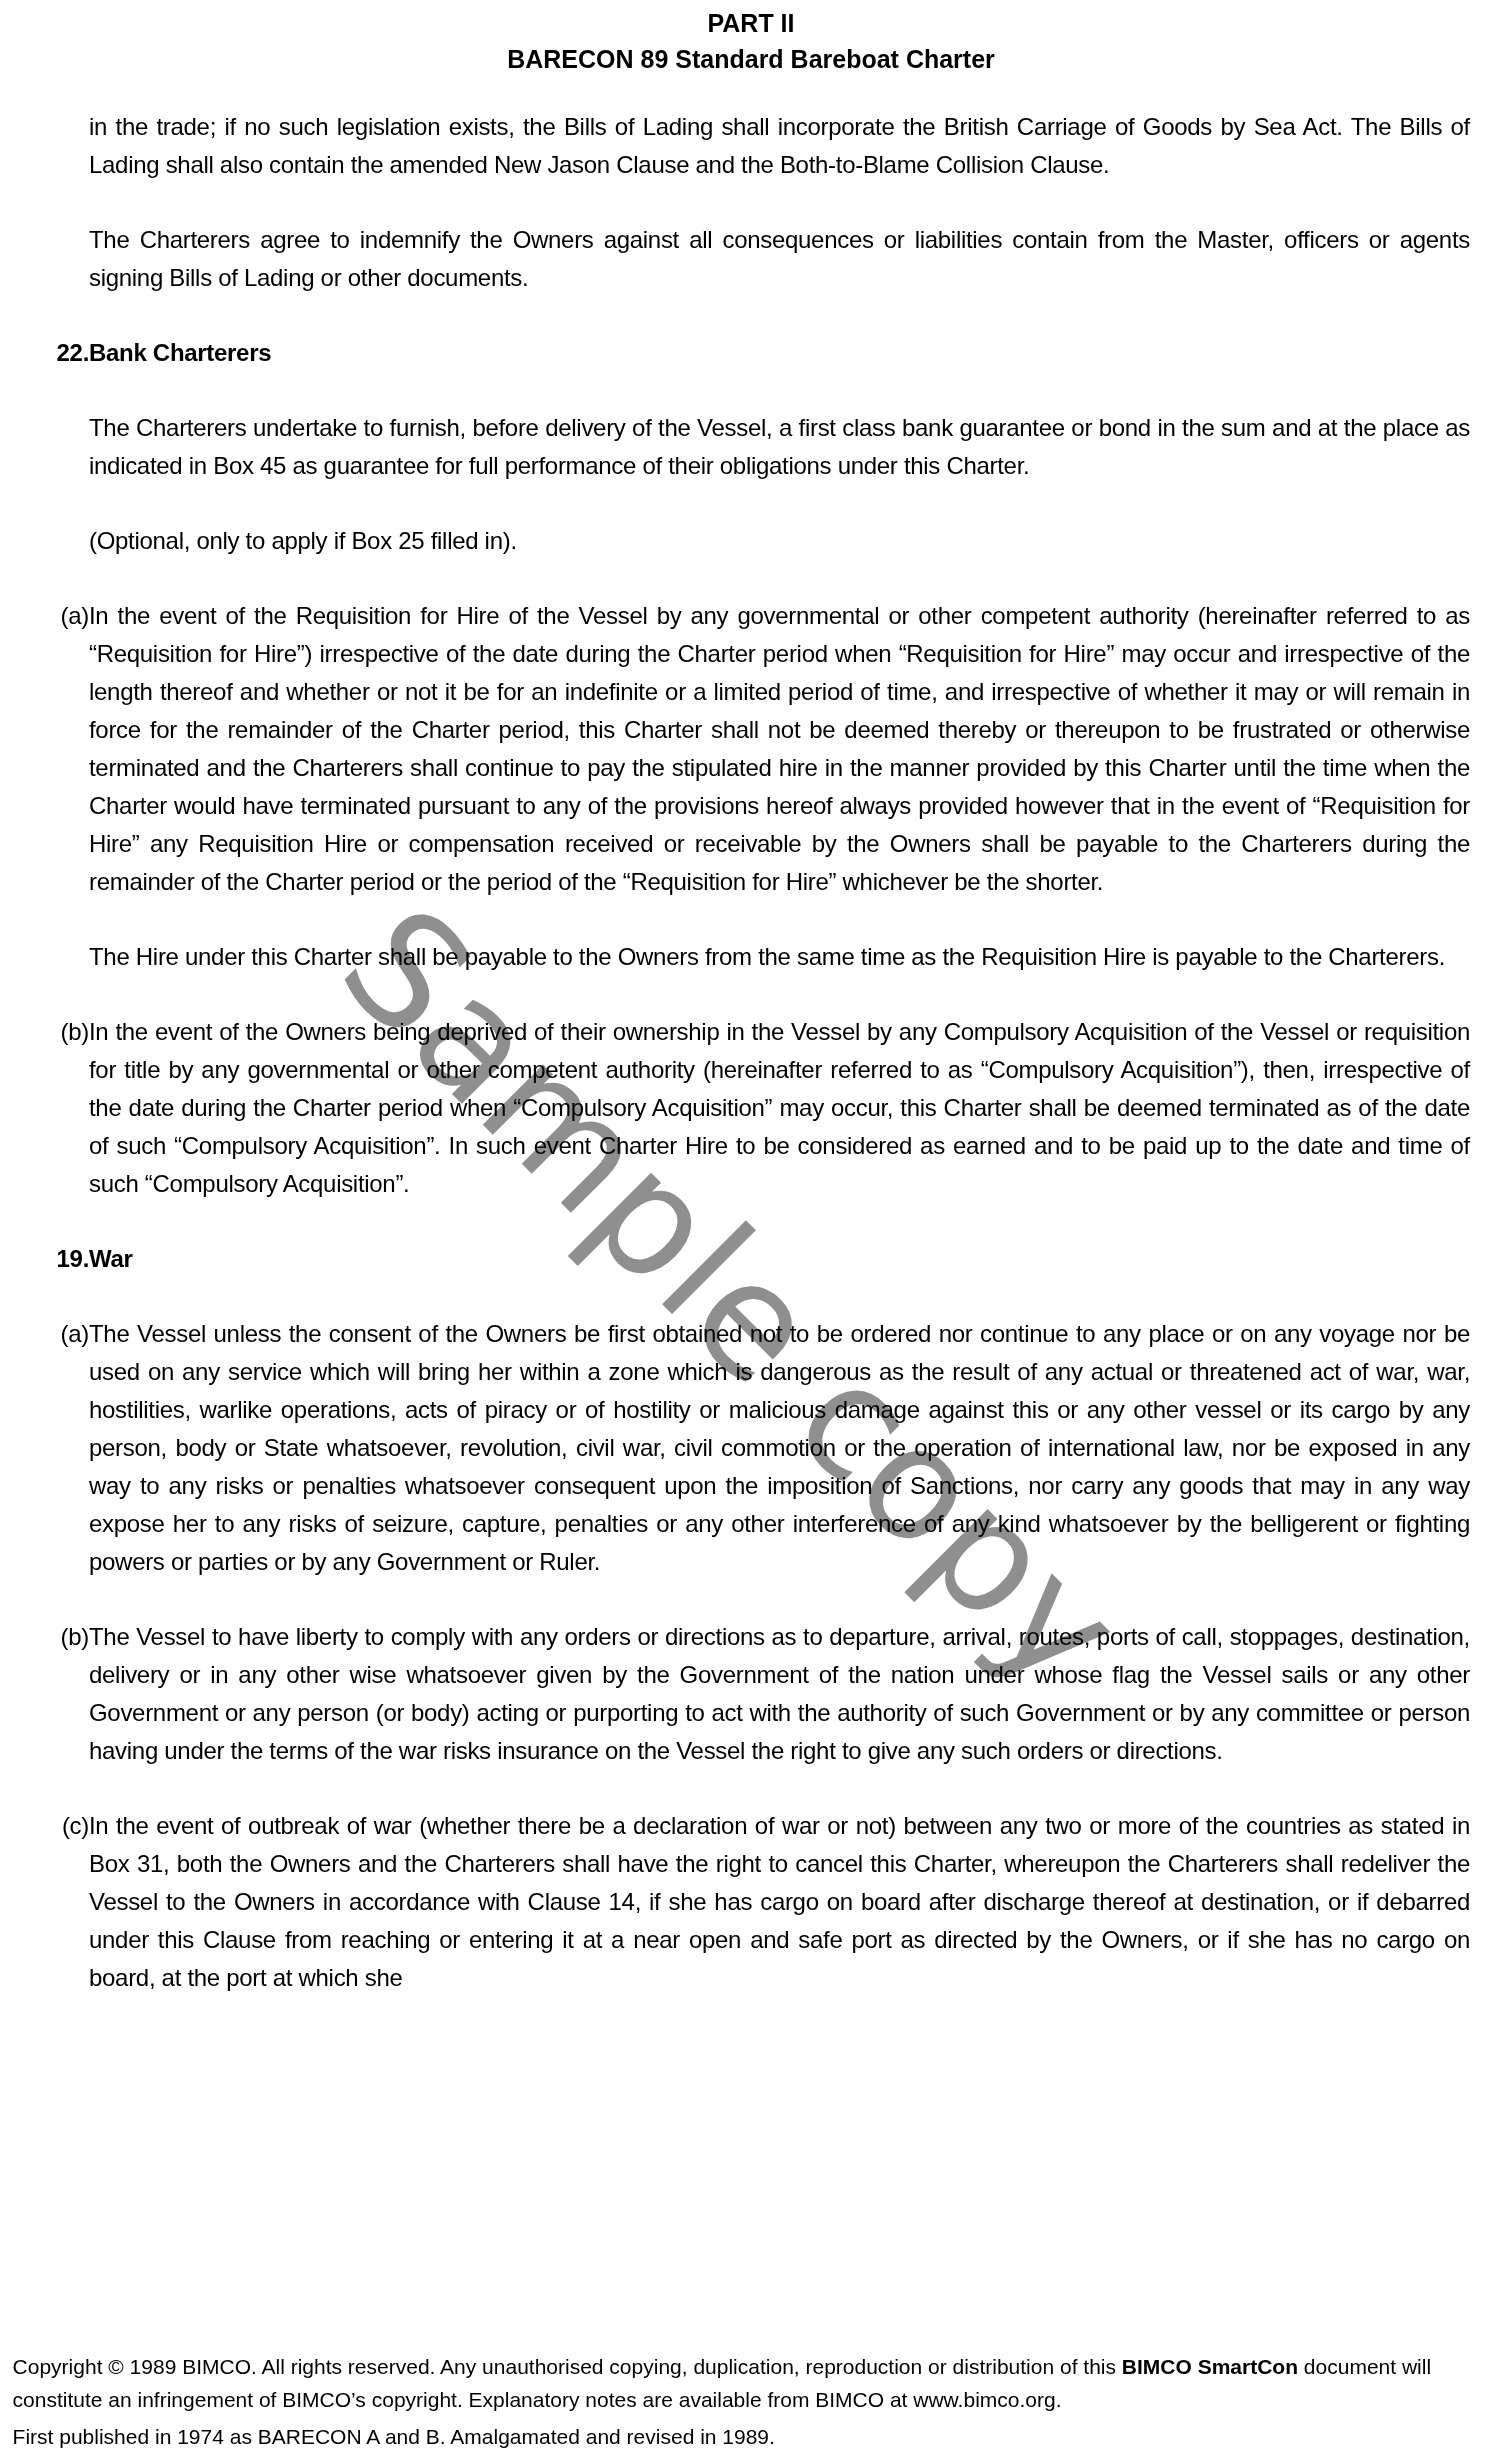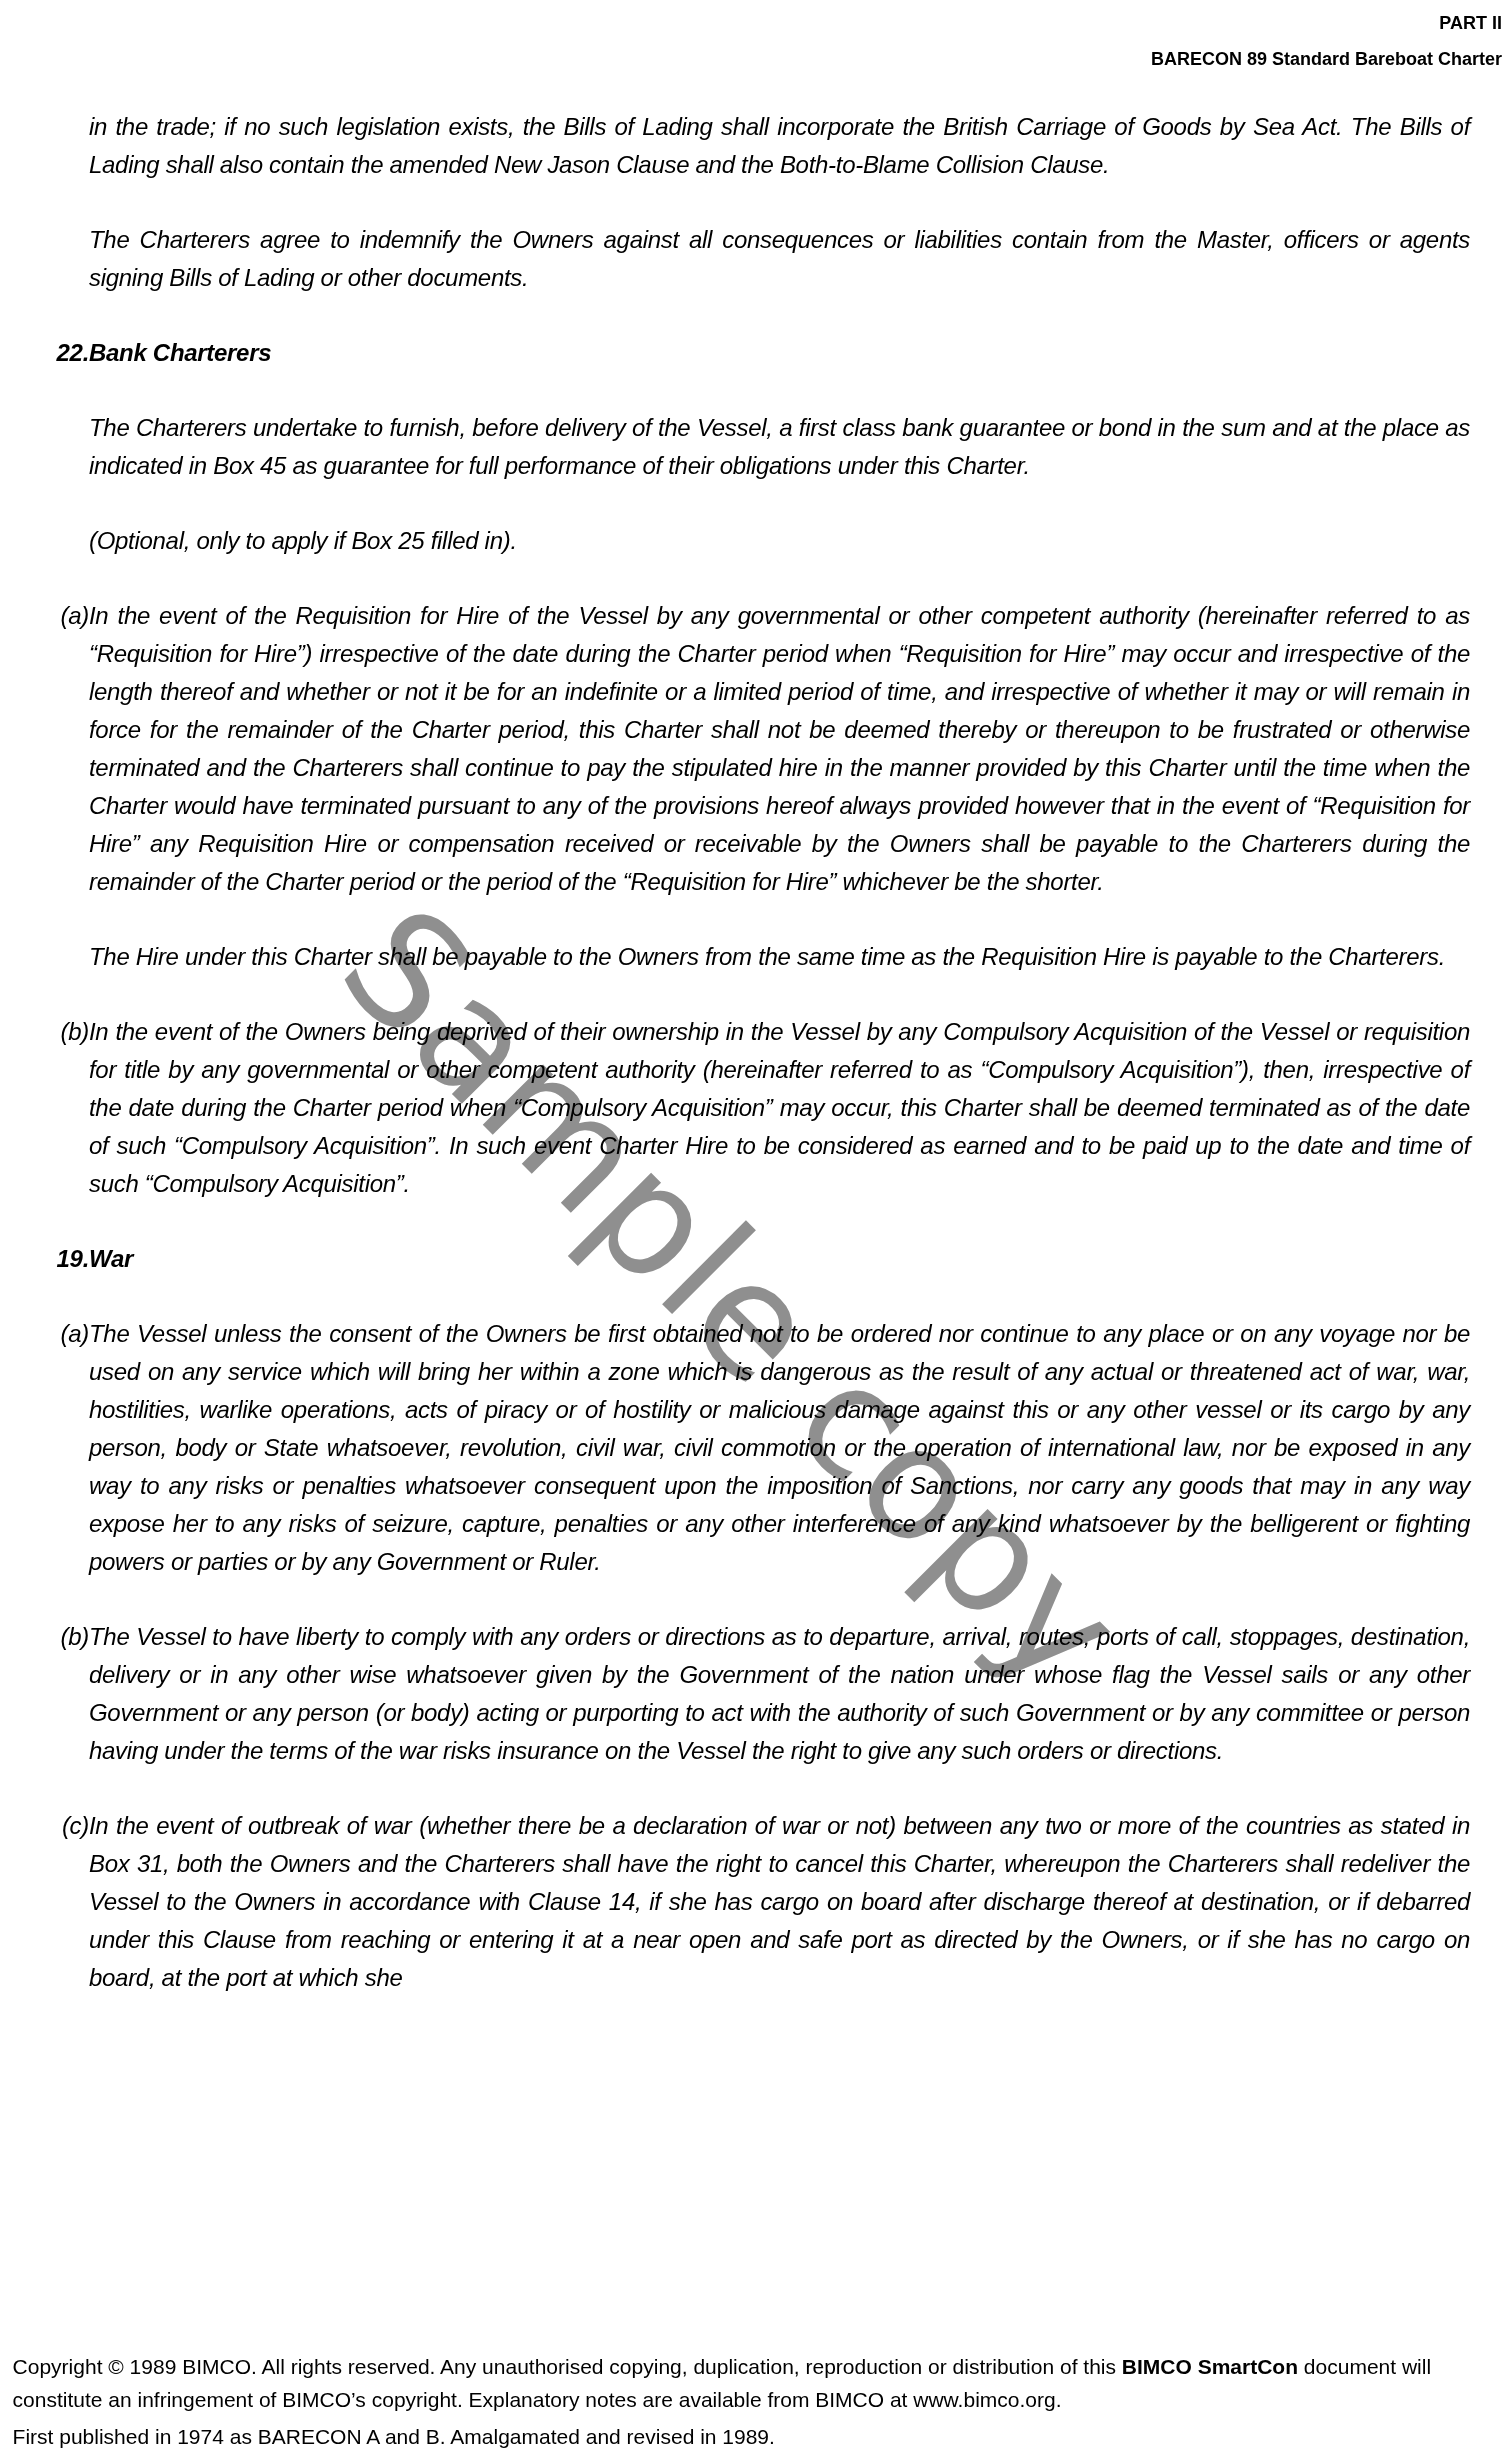--- a/index.html
+++ b/index.html
@@ -8,24 +8,24 @@
     width: 1502px;
     height: 2462px;
     background: #ffffff;
     overflow: hidden;
     font-family: "Liberation Sans", sans-serif;
     color: #000000;
   }
   .header {
     position: relative;
     z-index: 2;
-    text-align: right;
+    text-align: center;
     padding-top: 4.6px;
     font-weight: bold;
-    font-size: 18px;
+    font-size: 25px;
     line-height: 36px;
   }
   .watermark {
     position: absolute;
     z-index: 1;
     left: 436px;
     top: 873px;
     font-family: "DejaVu Sans", sans-serif;
     font-size: 156px;
     color: #8f8f8f;
@@ -40,21 +40,20 @@
     margin-top: 31px;
     padding: 0 32px 0 89px;
     font-size: 24px;
     line-height: 38px;
     letter-spacing: -0.3px;
   }
   .block {
     position: relative;
     margin-bottom: 37px;
     text-align: justify;
-    font-style: italic;
   }
   .block .label {
     position: absolute;
     left: -57px;
     top: 0;
     width: 57px;
     text-align: right;
   }
   .block.heading { text-align: left; font-weight: bold; }
   .block.heading .label { font-weight: bold; }

